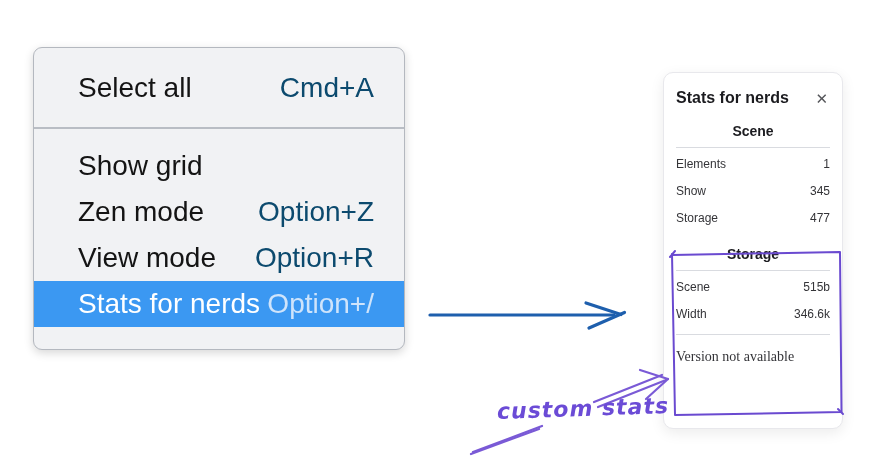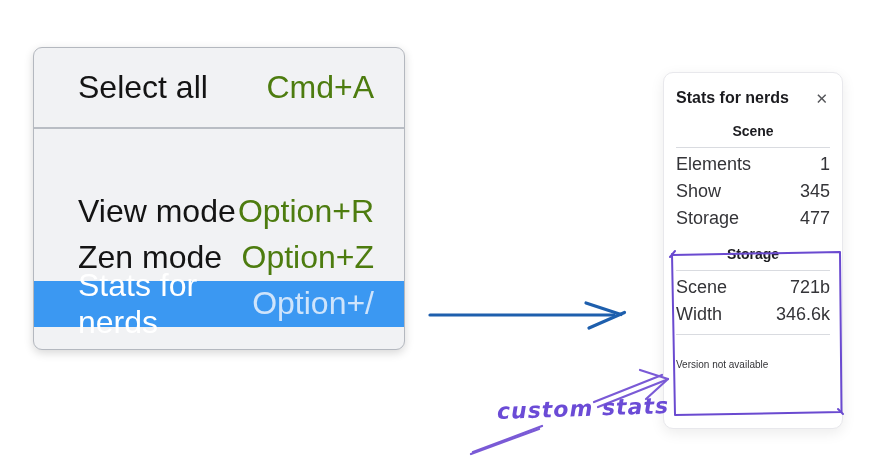--- a/index.html
+++ b/index.html
@@ -30,26 +30,26 @@
   .menu-section-top { height: 79px; display: flex; align-items: center; }
   .menu-divider { height: 1.5px; background: #b9bdc4; width: 100%; }
   .menu-section-bottom { padding: 14px 0 20px 0; }
   .menu-item {
     display: flex;
     justify-content: space-between;
     align-items: center;
     width: 100%;
     height: 46px;
     padding: 0 30px 0 44px;
-    font-size: 32px;
+    font-size: 28px;
     color: #141414;
     cursor: default;
   }
   .menu-section-top .menu-item { height: 100%; }
-  .mi-shortcut { color: #4d7c0f; }
+  .mi-shortcut { color: #0c4a6e; }
   .menu-item.highlighted { background: #3b98f2; }
   .menu-item.highlighted .mi-label { color: #ffffff; }
   .menu-item.highlighted .mi-shortcut { color: #cfe4fb; }
 
   
   .flow-arrow { position: absolute; left: 424px; top: 297px; }
 
   
   .panel {
     position: absolute;
@@ -89,25 +89,25 @@
   }
   .p-hr {
     border: none;
     height: 1px;
     background: #d9dbe0;
     margin: 6px 0 3px 0;
   }
   .p-row {
     display: flex;
     justify-content: space-between;
-    font-size: 18px;
+    font-size: 12px;
     line-height: 27px;
     color: #343438;
   }
-  .p-note { font-size: 10px; line-height: 27px; color: #343438; margin-top: 16px; }
+  .p-note { font-size: 14px; line-height: 27px; color: #343438; margin-top: 8px; font-family: Liberation Serif, serif; }
 
   
   .sketch-box { position: absolute; left: 666px; top: 246px; pointer-events: none; }
   .annotation-arrow { position: absolute; left: 455px; top: 362px; pointer-events: none; }
   .annotation-text {
     position: absolute;
     left: 497px;
     top: 396px;
     font-family: "DejaVu Sans", sans-serif;
     font-style: italic;
@@ -127,28 +127,29 @@
   <div class="menu">
     <div class="menu-section-top">
       <div class="menu-item">
         <span class="mi-label">Select all</span>
         <span class="mi-shortcut">Cmd+A</span>
       </div>
     </div>
     <div class="menu-divider"></div>
     <div class="menu-section-bottom">
       <div class="menu-item">
+        <span class="mi-label">Show grid</span>
+      </div>
+      <div class="menu-item">
+        <span class="mi-label">Zen mode</span>
+        <span class="mi-shortcut">Option+Z</span>
       </div>
       <div class="menu-item">
         <span class="mi-label">View mode</span>
         <span class="mi-shortcut">Option+R</span>
-      </div>
-      <div class="menu-item">
-        <span class="mi-label">Zen mode</span>
-        <span class="mi-shortcut">Option+Z</span>
       </div>
       <div class="menu-item highlighted">
         <span class="mi-label">Stats for nerds</span>
         <span class="mi-shortcut">Option+/</span>
       </div>
     </div>
   </div>
 
   <svg class="flow-arrow" width="212" height="42" viewBox="0 0 212 42">
     <g stroke="#1e5fad" stroke-width="3.2" stroke-linecap="round" fill="none">
@@ -179,21 +180,21 @@
         <span>Storage</span>
         <span>477</span>
       </div>
     </div>
 
     <div class="p-section">
       <div class="p-heading">Storage</div>
       <hr class="p-hr">
       <div class="p-row">
         <span>Scene</span>
-        <span>721b</span>
+        <span>515b</span>
       </div>
       <div class="p-row">
         <span>Width</span>
         <span>346.6k</span>
       </div>
     </div>
 
     <div class="p-section">
       <hr class="p-hr">
       <div class="p-note">Version not available</div>

